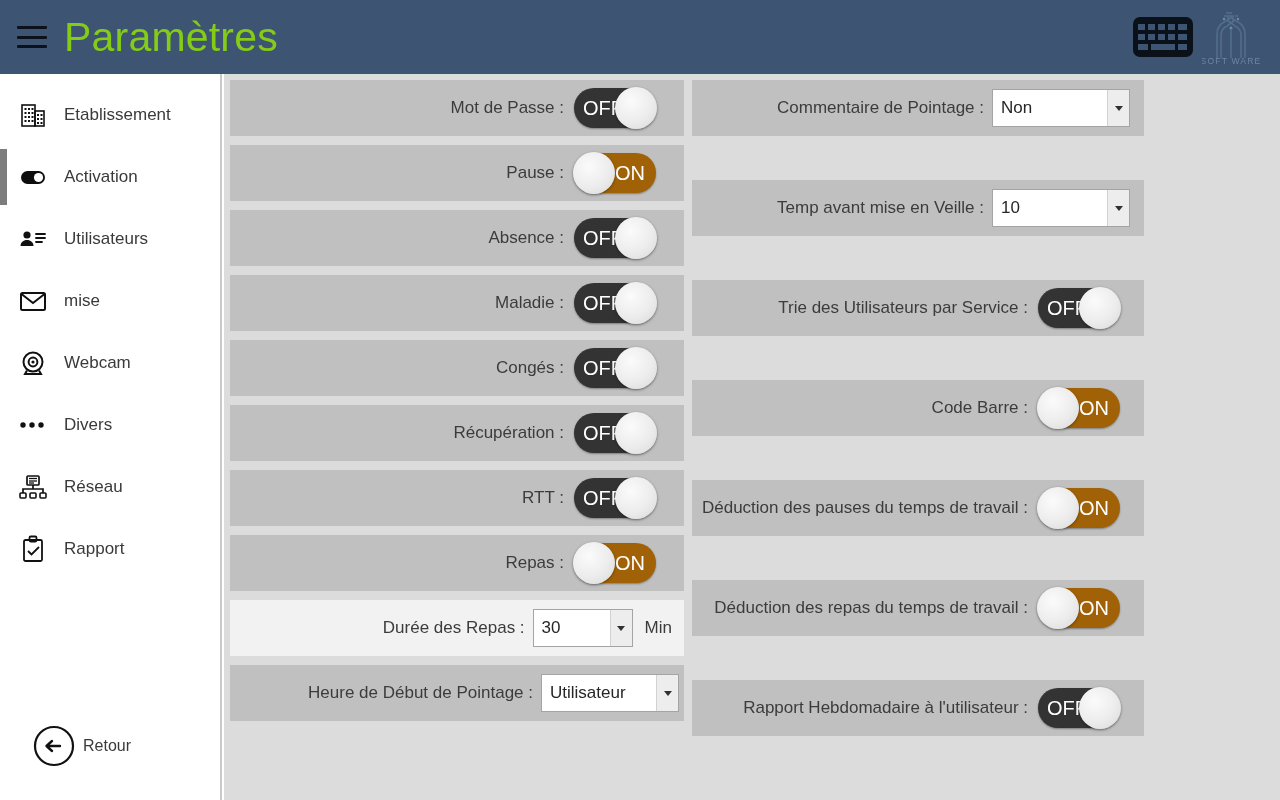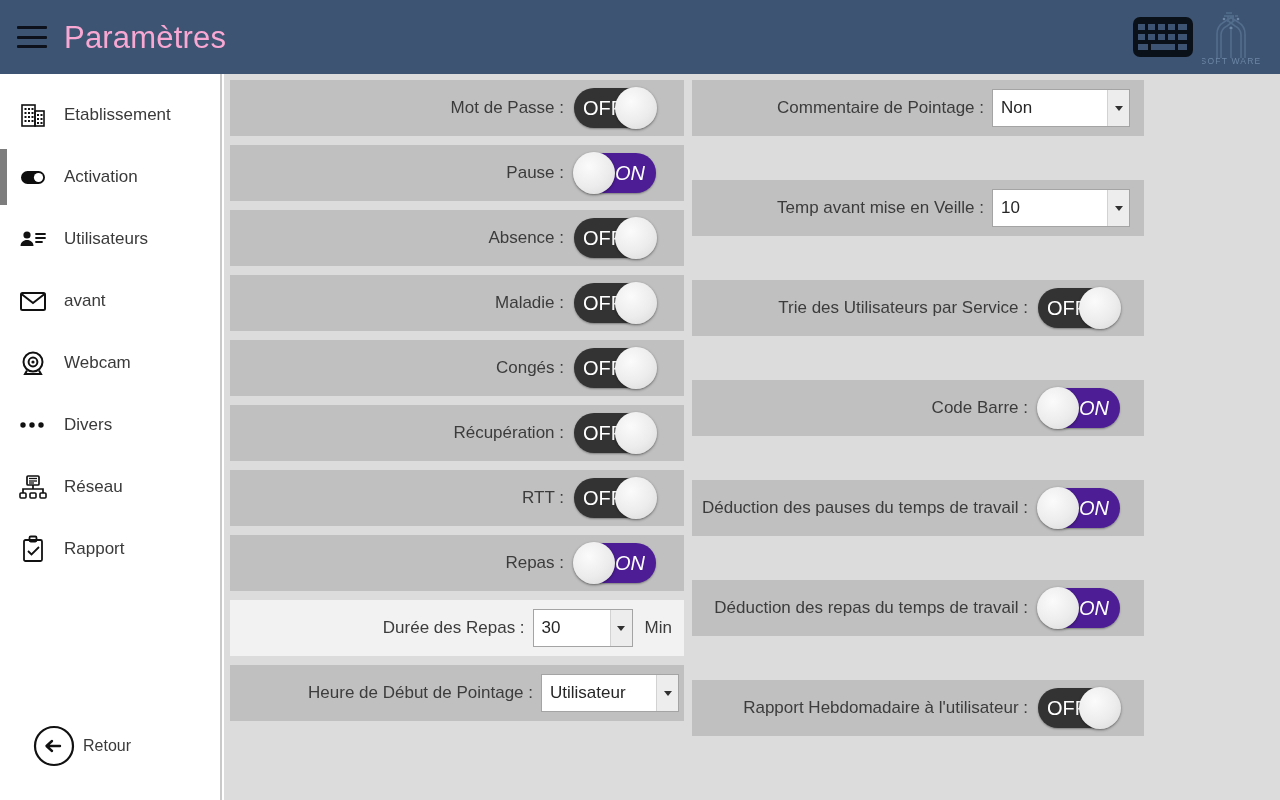--- a/index.html
+++ b/index.html
@@ -19,21 +19,21 @@
     display: flex; align-items: center;
   }
   .hamburger {
     width: 30px; height: 22px;
     margin-left: 17px; margin-right: 17px;
     display: flex; flex-direction: column; justify-content: space-between;
     cursor: pointer;
   }
   .hamburger span { display: block; height: 3px; width: 100%; background: #0c111b; border-radius: 1px; }
   .app-title {
-    color: #f9a8d4; font-size: 31px; font-weight: 400;
+    color: #84cc16; font-size: 41px; font-weight: 400;
     letter-spacing: .2px; line-height: 1;
   }
   .header-right {
     margin-left: auto; display: flex; align-items: center; gap: 8px;
     padding-right: 20px;
   }
   .kbd-icon { width: 62px; height: 44px; display: block; }
   .logo { width: 58px; height: 58px; display: block; }
 
   
@@ -99,21 +99,21 @@
   .toggle {
     position: relative;
     width: 82px; height: 40px;
     border-radius: 20px;
     margin-left: 10px; margin-right: 6px;
     cursor: pointer;
     flex: 0 0 82px;
     box-shadow: 0 1px 2px rgba(0,0,0,.35);
   }
   .toggle.off { background: #333333; }
-  .toggle.on  { background: #4c1d95; font-style: italic; }
+  .toggle.on  { background: #a16207; }
   .toggle .txt {
     position: absolute; top: 0; height: 40px;
     line-height: 40px;
     font-size: 20px; color: #ffffff; font-weight: 400;
   }
   .toggle.off .txt { left: 9px; }
   .toggle.on  .txt { right: 11px; }
   .toggle .knob {
     position: absolute; top: -1px;
     width: 42px; height: 42px; border-radius: 50%;
@@ -271,21 +271,21 @@
         <span class="nav-label">Utilisateurs</span>
       </div>
 
       <div class="nav-item">
         <span class="nav-icon">
           <svg width="30" height="30" viewBox="0 0 30 30">
             <rect x="3" y="7" width="24" height="17" rx="1.5" fill="none" stroke="#111" stroke-width="2"></rect>
             <path d="M3.8 8.2 L15 17 L26.2 8.2" fill="none" stroke="#111" stroke-width="2"></path>
           </svg>
         </span>
-        <span class="nav-label">avant</span>
+        <span class="nav-label">mise</span>
       </div>
 
       <div class="nav-item">
         <span class="nav-icon">
           <svg width="30" height="30" viewBox="0 0 30 30">
             <circle cx="15" cy="14" r="9.5" fill="none" stroke="#111" stroke-width="2"></circle>
             <circle cx="15" cy="14" r="4.4" fill="none" stroke="#111" stroke-width="2"></circle>
             <circle cx="15" cy="14" r="1.6" fill="#111"></circle>
             <path d="M9 22.4 L7 26 h16 l-2-3.6" fill="none" stroke="#111" stroke-width="2"></path>
           </svg>

